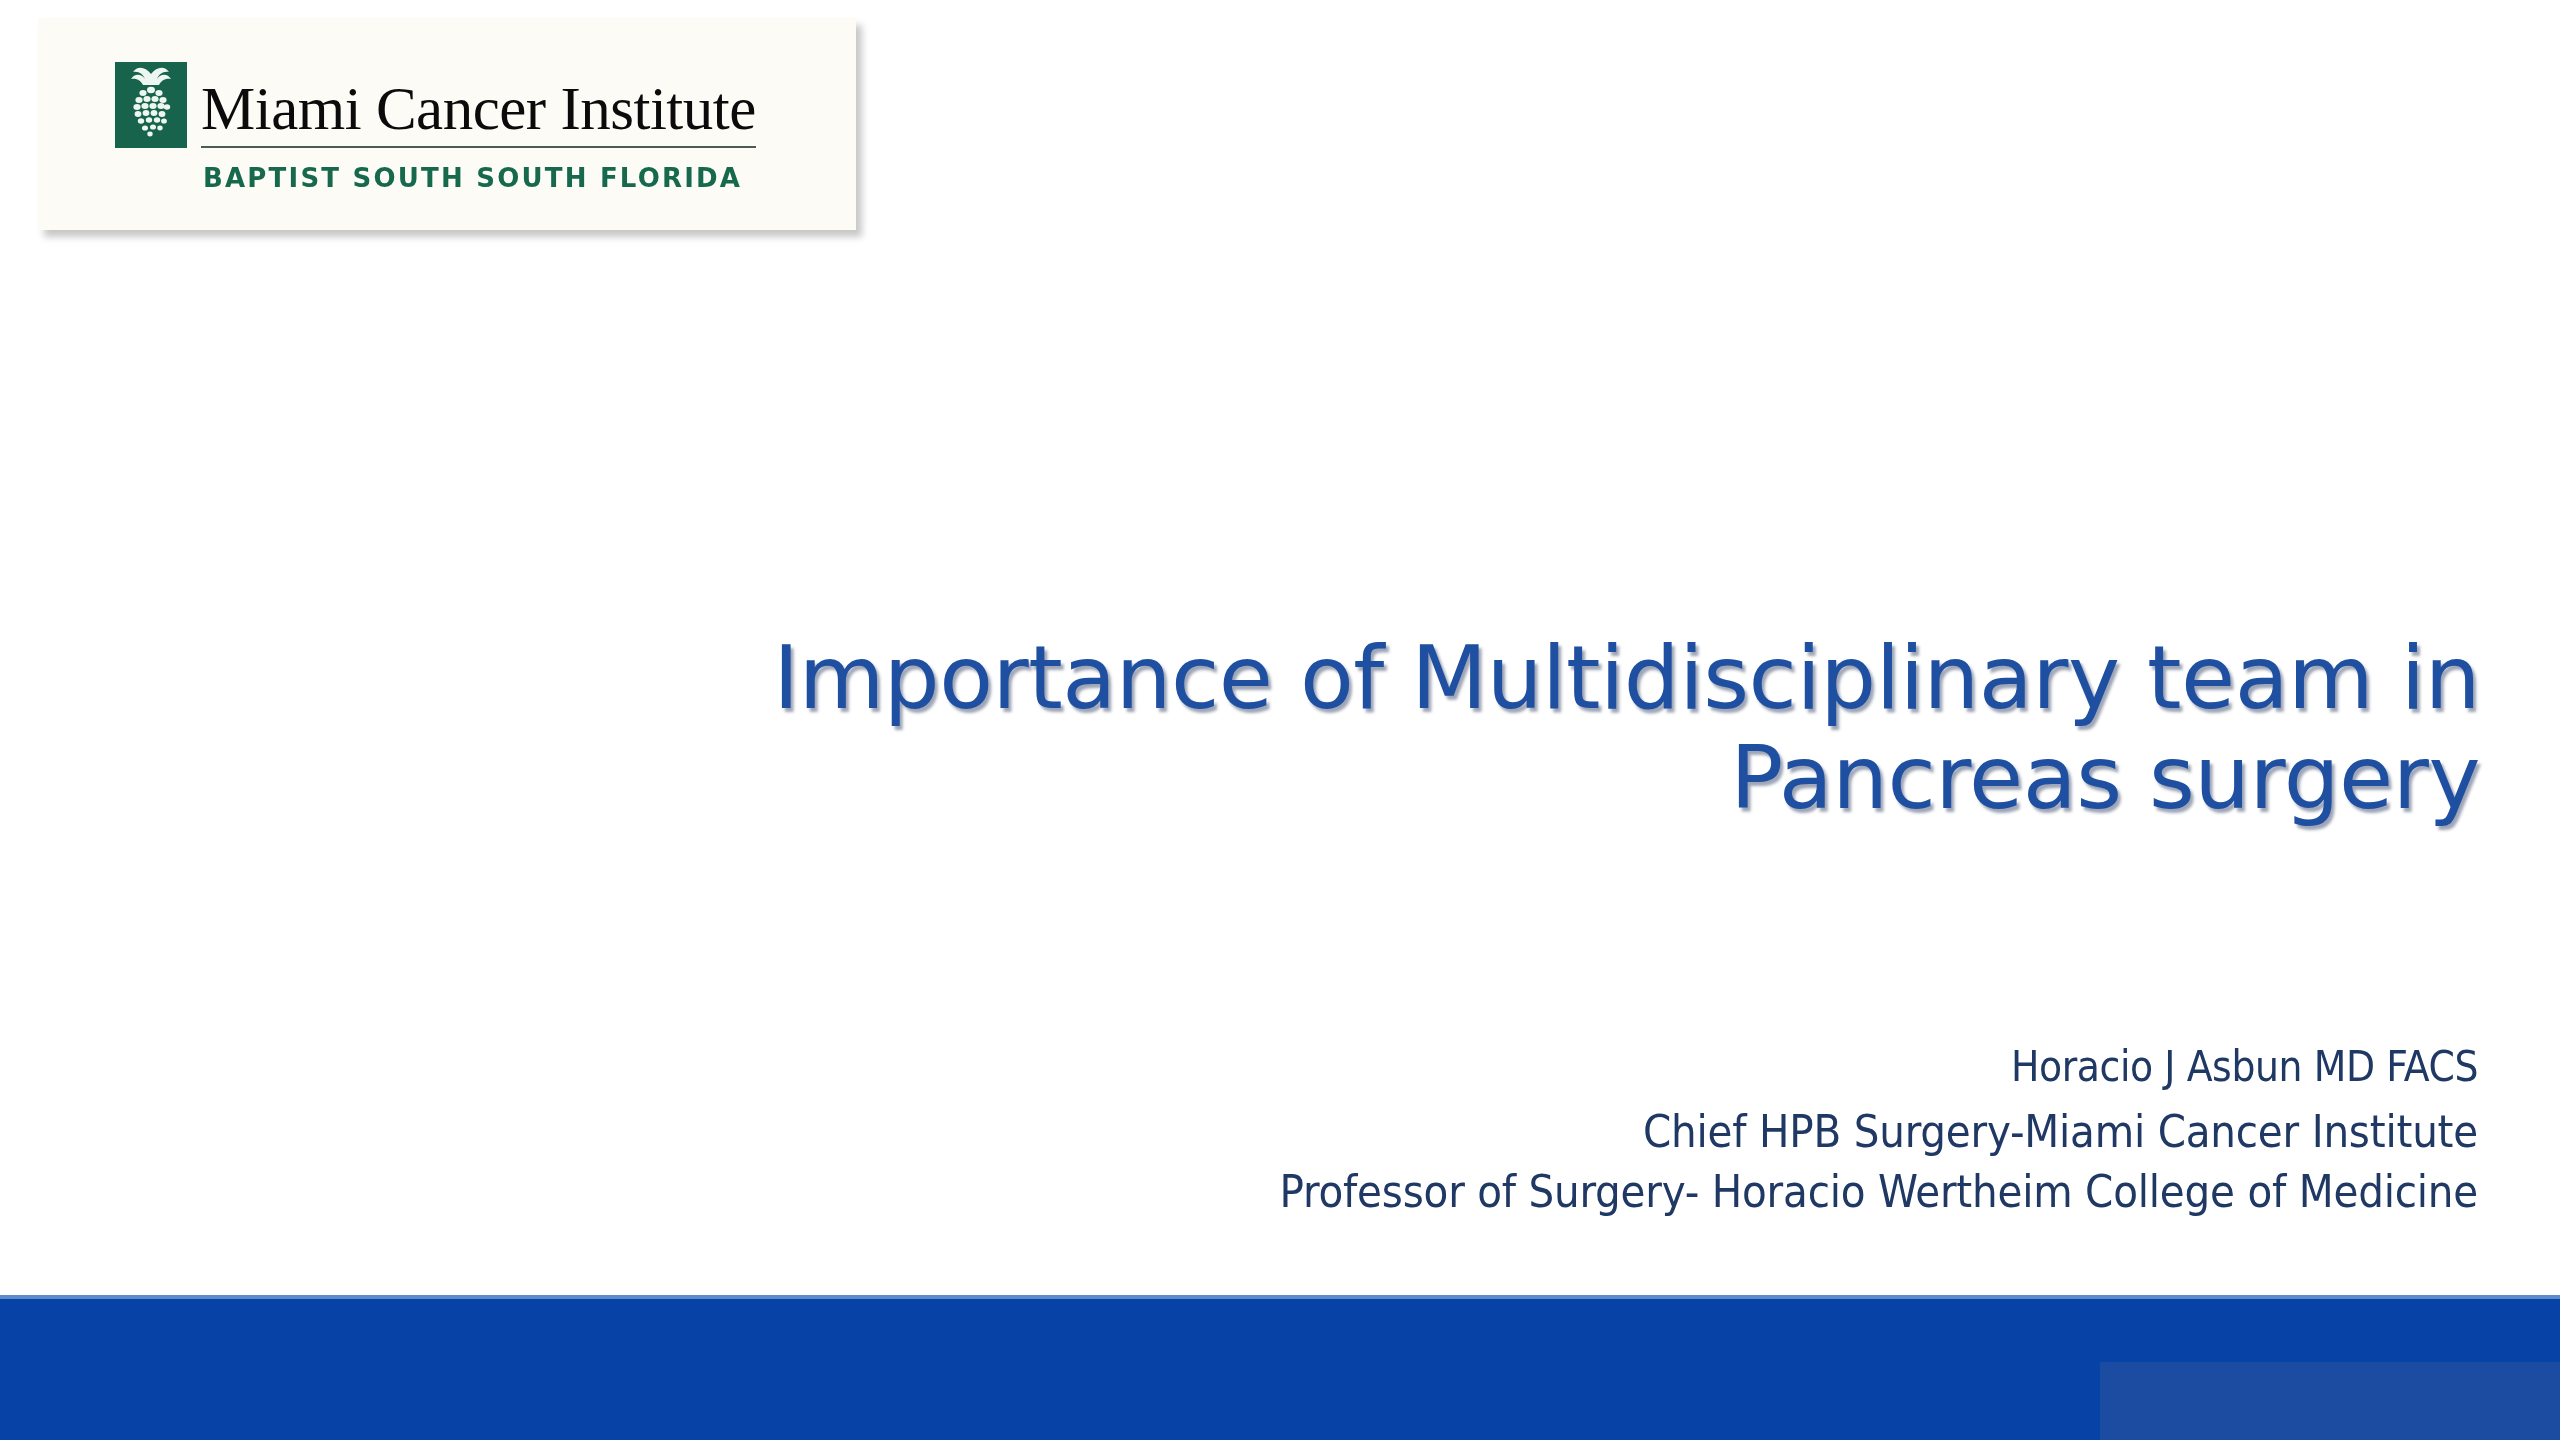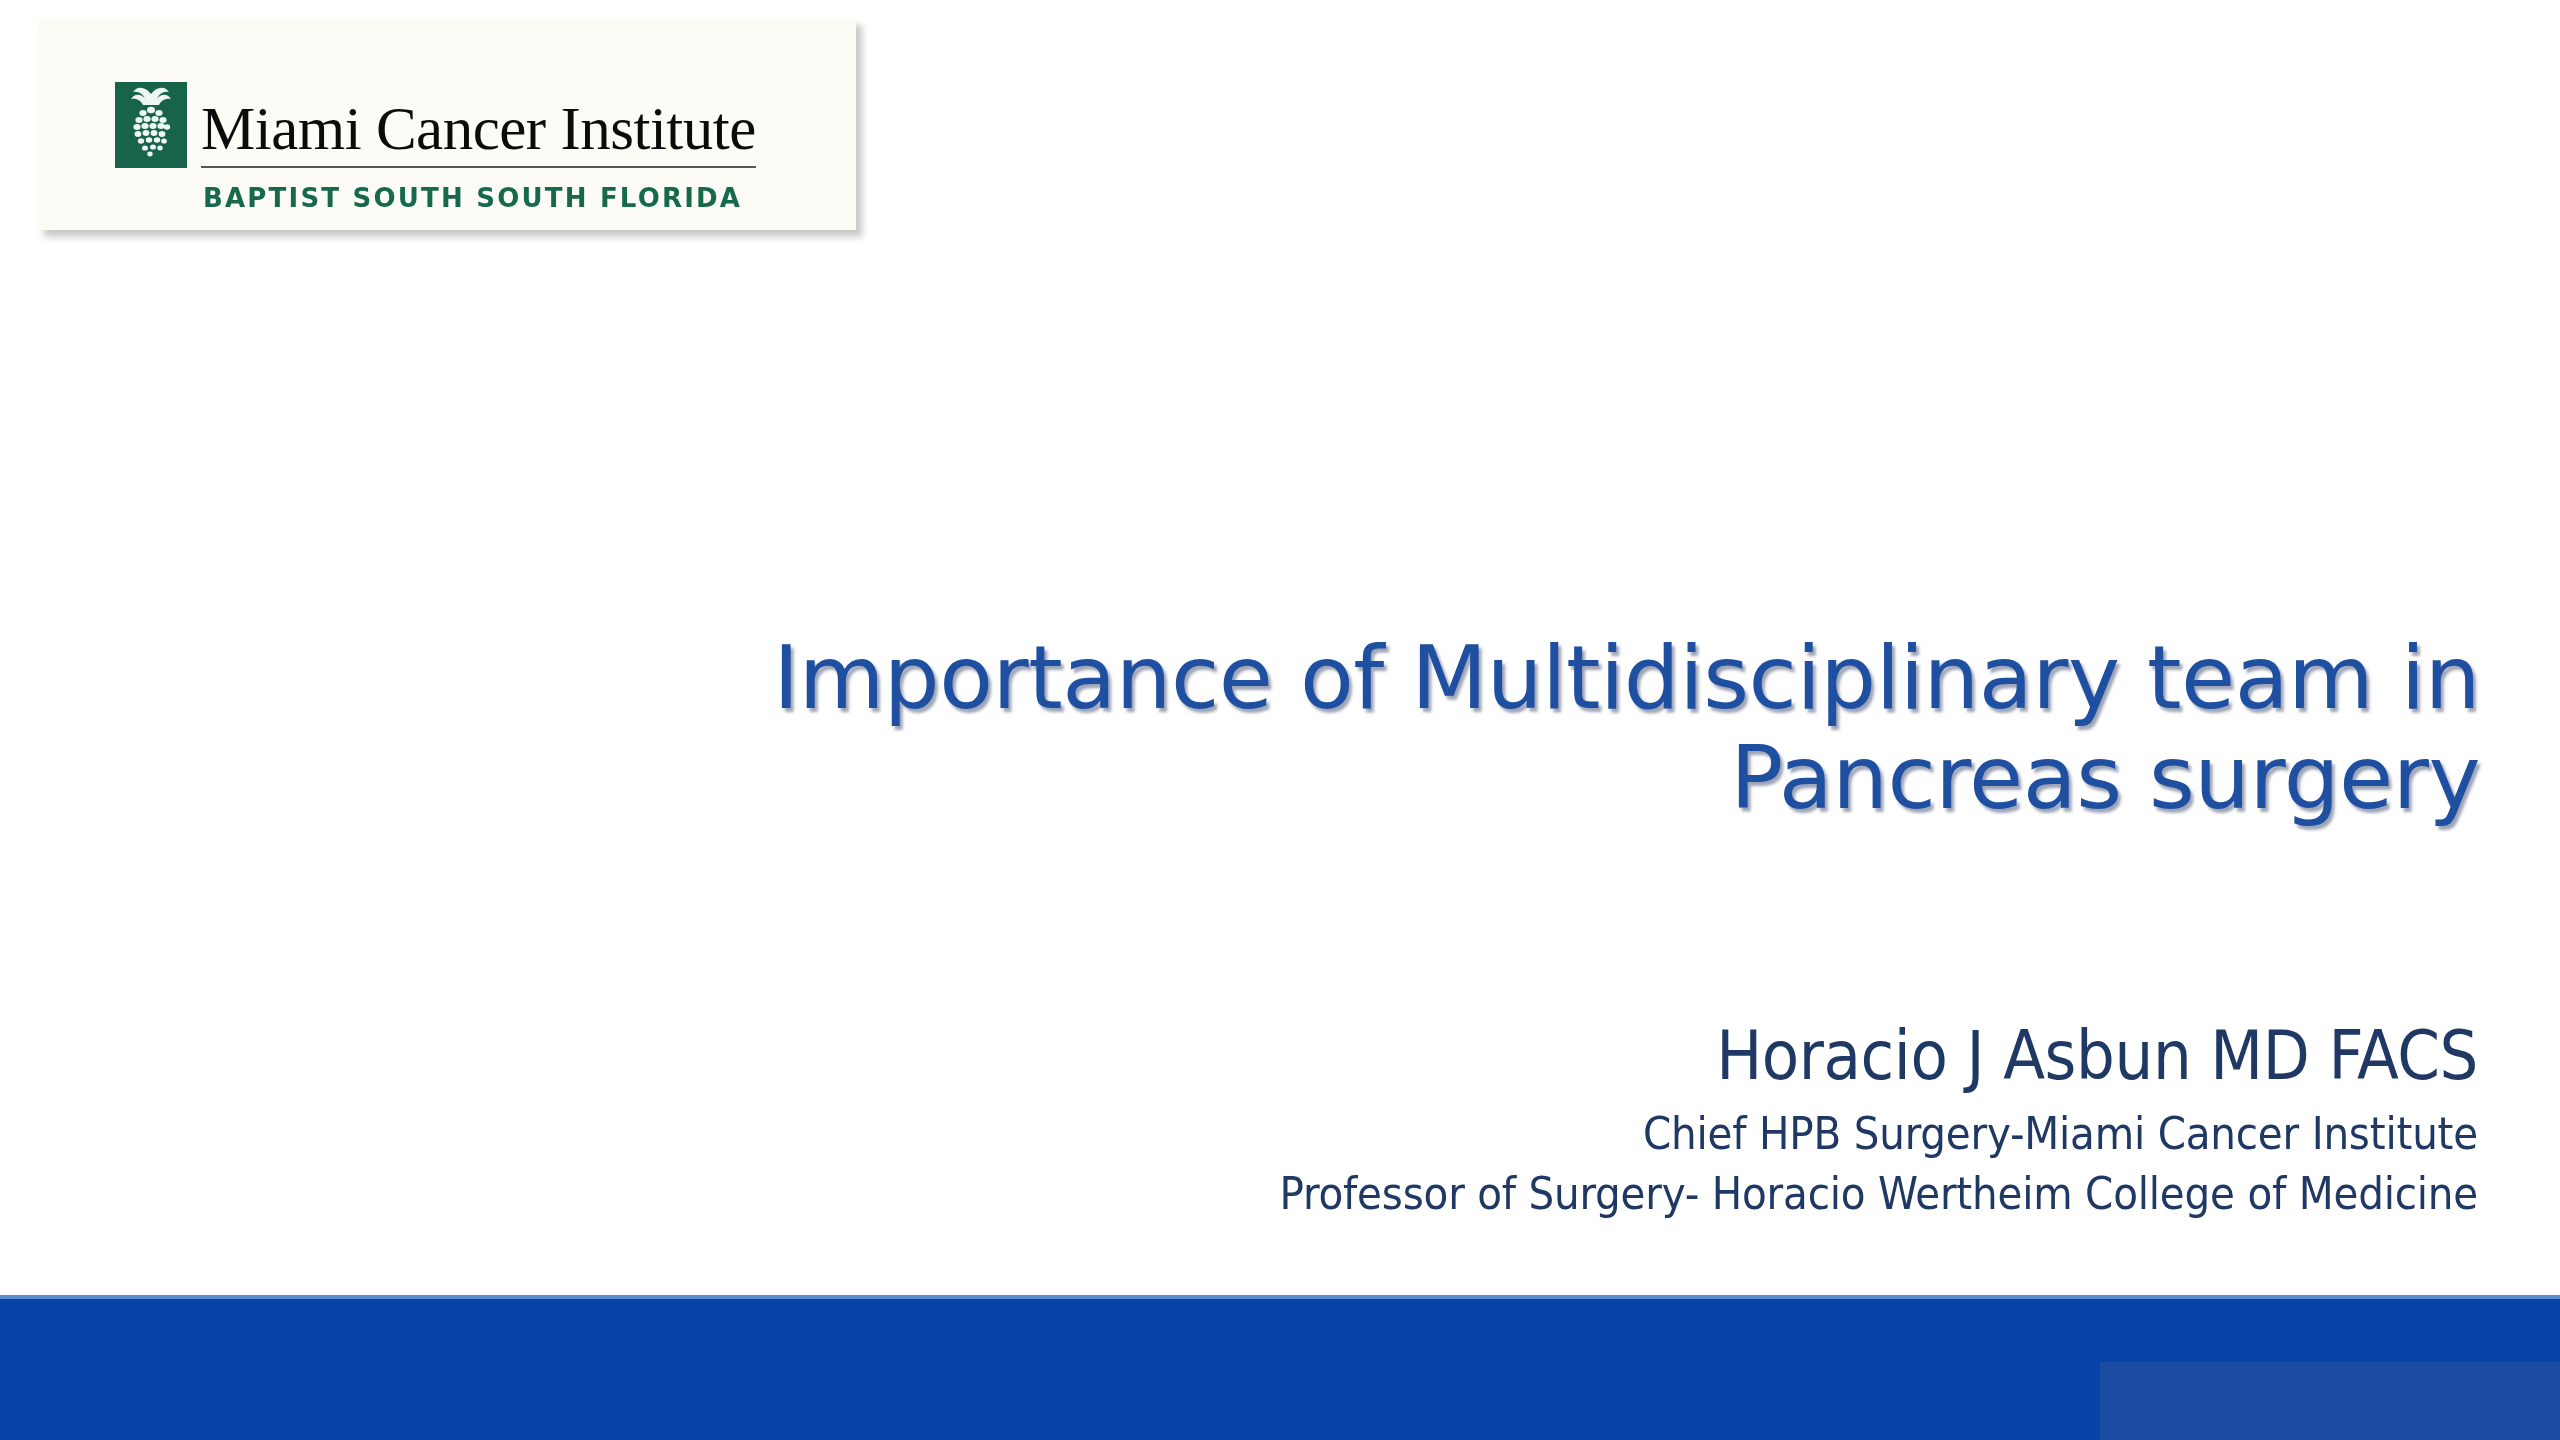--- a/index.html
+++ b/index.html
@@ -30,21 +30,21 @@
     top: 18px;
     width: 818px;
     height: 212px;
     background: #fdfbf6;
     box-shadow: 6px 7px 7px rgba(0,0,0,0.22);
     overflow: hidden;
   }
   #logo-inner {
     position: absolute;
     left: 56px;
-    top: 64px;
+    top: 44px;
     display: flex;
     flex-direction: column;
     align-items: flex-start;
     padding-left: 21px;
   }
   #logo-top-row {
     display: flex;
     align-items: flex-end;
   }
   #pineapple-mark {
@@ -109,25 +109,26 @@
   #author-block {
     position: absolute;
     right: 82px;
     top: 1022px;
     width: 2000px;
     text-align: right;
     color: #1f3864;
   }
   #author-name {
     font-family: "DejaVu Sans Condensed", "Liberation Sans Narrow", "Liberation Sans", sans-serif;
-    font-size: 68px;
+    font-size: 42px;
     line-height: 1.0;
     font-weight: 400;
     letter-spacing: -0.4px;
     white-space: nowrap;
+    margin-top: 24px;
   }
   .author-line {
     font-family: "DejaVu Sans Condensed", "Liberation Sans Narrow", "Liberation Sans", sans-serif;
     font-size: 45px;
     line-height: 1.25;
     font-weight: 400;
     letter-spacing: -0.2px;
     white-space: nowrap;
     margin-top: 4px;
   }

